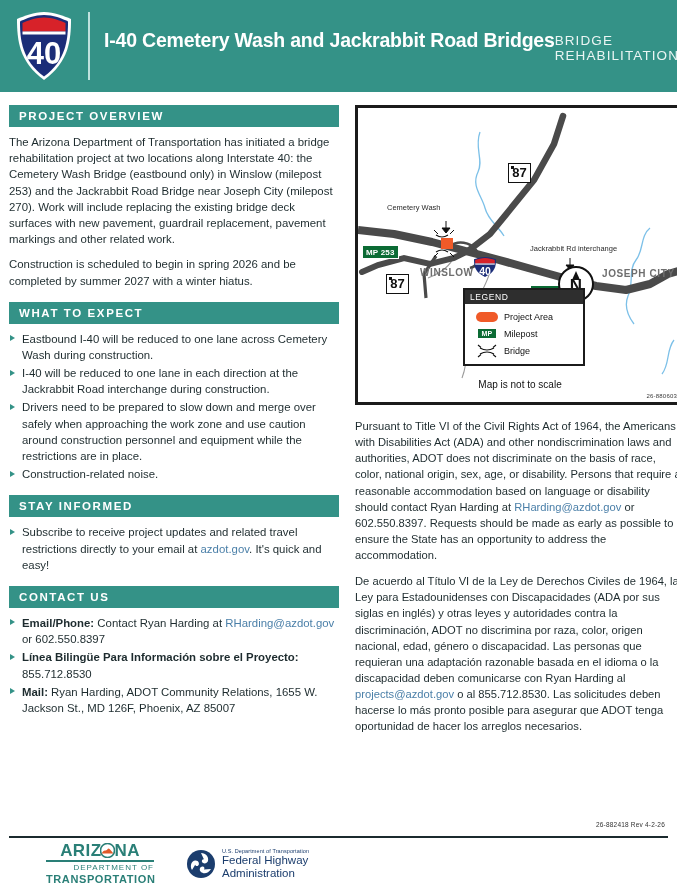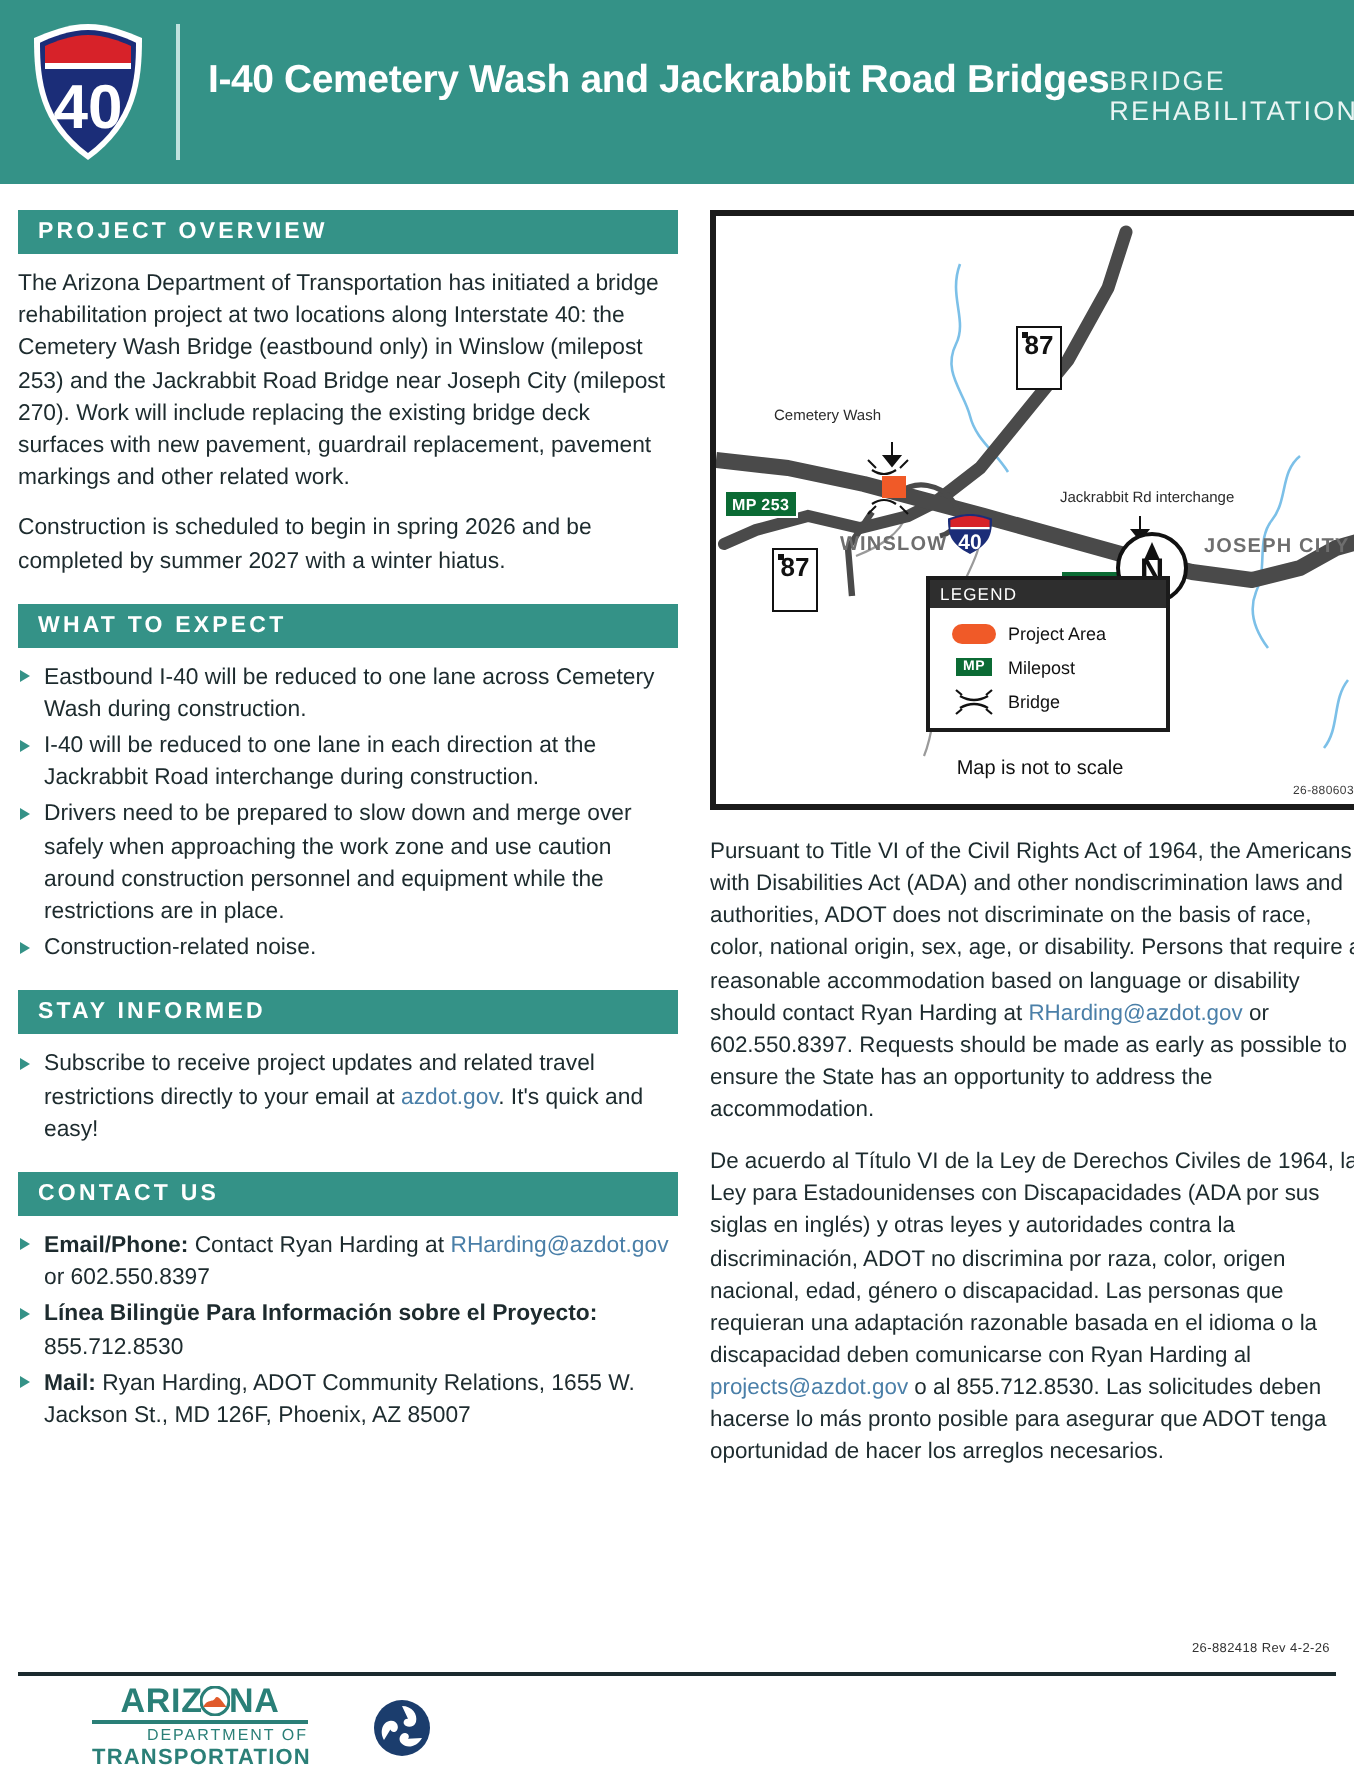--- a/index.html
+++ b/index.html
@@ -132,21 +132,21 @@
   .compass .needle {
     position:absolute; top:3px; left:50%; margin-left:-4px;
     width:0; height:0;
     border-left:4px solid transparent; border-right:4px solid transparent;
     border-bottom:9px solid #111;
   }
 
   .shield-sq {
     position:absolute; background:#ffffff; border:1.6px solid #111;
     font-size:13px; font-weight:bold; color:#111;
-    text-align:center; line-height:18px; width:23px; height:32px;
+    text-align:center; line-height:18px; width:23px; height:20px;
   }
   .shield-sq::before {
     content:""; position:absolute; left:1.5px; top:1.5px;
     width:3px; height:3px; background:#111;
   }
   .mp-tag {
     position:absolute; background:#0b6b34; color:#ffffff;
     font-size:8px; font-weight:bold; padding:1.5px 3px;
     border:1px solid #fff; letter-spacing:0.2px; white-space:nowrap;
   }
@@ -373,15 +373,20 @@
 
   <div class="fhwa">
     <svg width="30" height="30" viewBox="0 0 30 30">
       <circle cx="15" cy="15" r="14" fill="#1b3d6d"></circle>
       <path d="M15 4 C20 4 23 8 22 12 C21 15 17 15 16 13 C15.4 11.6 16.6 10 18 10.4" fill="#ffffff"></path>
       <path d="M25 20 C22.5 24.5 17.5 25.5 14.8 22.8 C12.6 20.6 14.3 17.4 16.6 17.5
                C18.2 17.6 19 19.3 18 20.4" fill="#ffffff"></path>
       <path d="M6 21 C3.5 16.5 5.5 11.8 9.3 11.4 C12.4 11.1 13.8 14.5 12.4 16.2
                C11.4 17.5 9.6 17.2 9.2 15.8" fill="#ffffff"></path>
     </svg>
+    <div class="fhwa-txt">
+      <div class="fhwa-t1">U.S. Department of Transportation</div>
+      <div class="fhwa-t2">Federal Highway</div>
+      <div class="fhwa-t2">Administration</div>
+    </div>
   </div>
 
 </div>
 
 </body></html>

